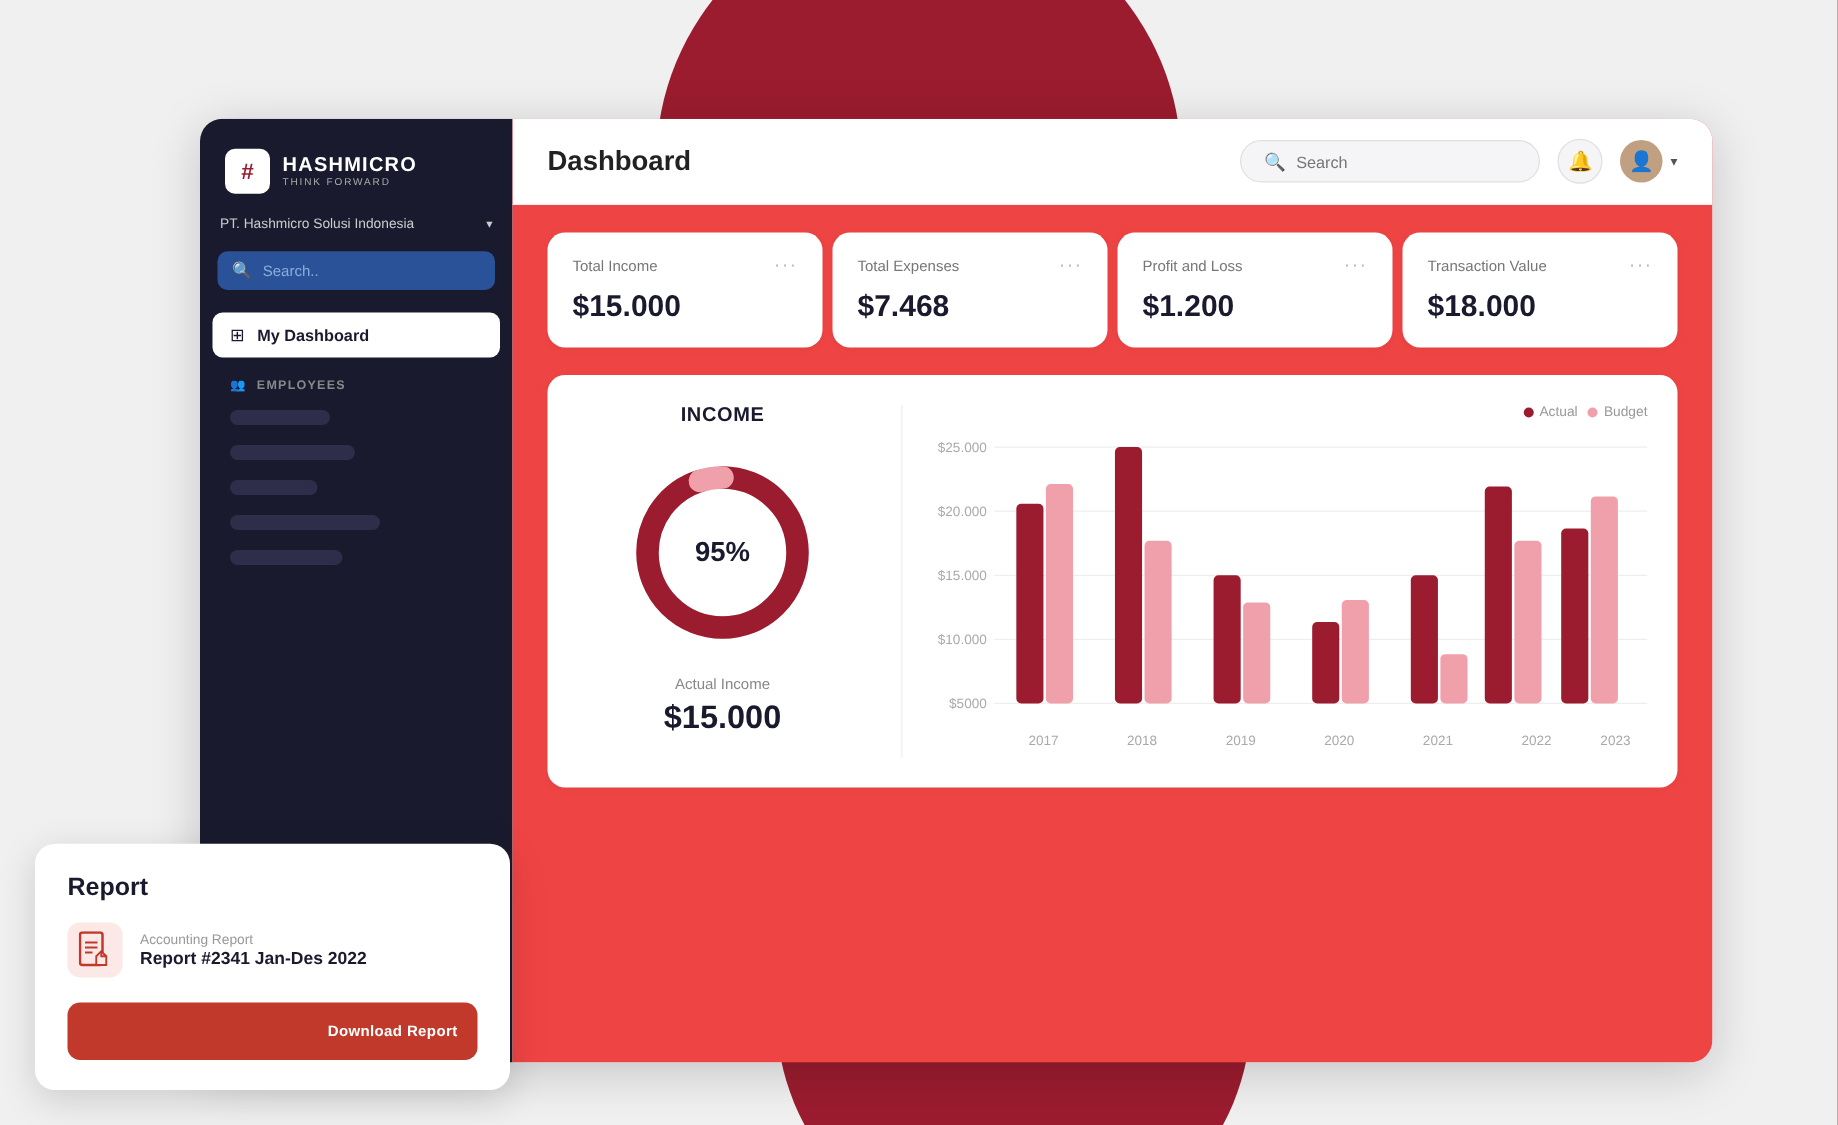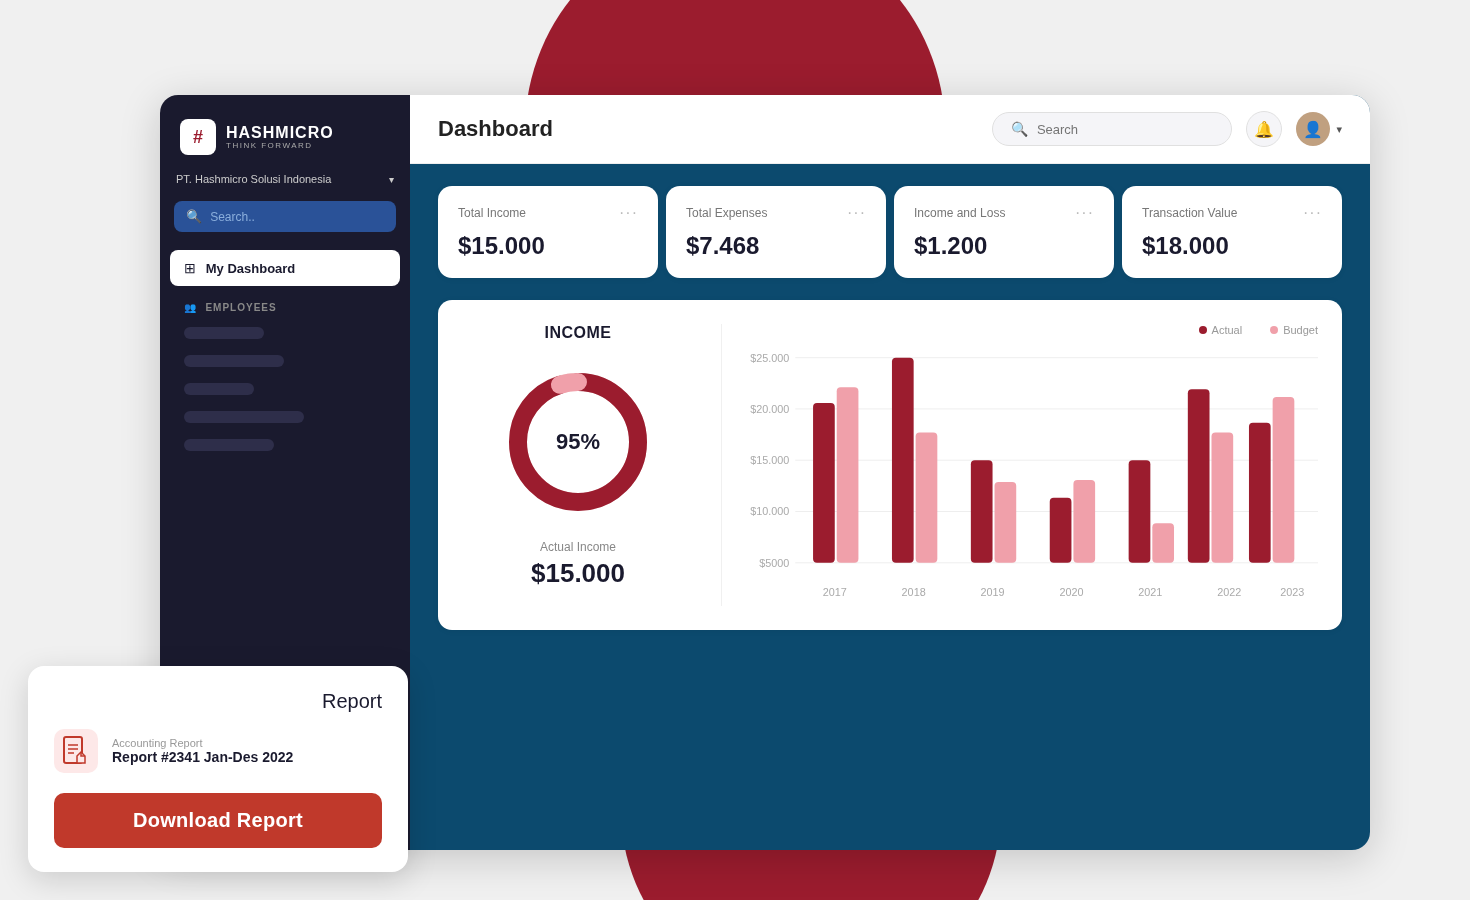--- a/index.html
+++ b/index.html
@@ -186,21 +186,21 @@
 
     .nav-skeleton.w80 { width: 80px; }
     .nav-skeleton.w100 { width: 100px; }
     .nav-skeleton.w70 { width: 70px; }
     .nav-skeleton.w120 { width: 120px; }
     .nav-skeleton.w90 { width: 90px; }
 
     
     .main-content {
       flex: 1;
-      background: #0c4a6e;
+      background: #ef4444;
       display: flex;
       flex-direction: column;
       overflow: hidden;
     }
 
     
     .header {
       background: white;
       padding: 16px 28px;
       display: flex;
@@ -399,21 +399,21 @@
 
     .actual-income-value {
       font-size: 26px;
       font-weight: 800;
       color: #1a1a2e;
     }
 
     
     .bar-chart-legend {
       display: flex;
-      gap: 28px;
+      gap: 8px;
       justify-content: flex-end;
       margin-bottom: 10px;
     }
 
     .legend-item {
       display: flex;
       align-items: center;
       gap: 5px;
       font-size: 11px;
       color: #999;
@@ -443,24 +443,23 @@
       width: 380px;
       background: white;
       border-radius: 16px;
       padding: 24px 26px;
       box-shadow: 0 8px 30px rgba(0,0,0,0.15);
       z-index: 10;
     }
 
     .report-card-title {
       font-size: 20px;
-      font-weight: 400;
+      font-weight: 700;
       color: #1a1a2e;
       margin-bottom: 16px;
-      text-align: right;
     }
 
     .report-item {
       display: flex;
       align-items: center;
       gap: 14px;
       margin-bottom: 20px;
     }
 
     .report-file-icon {
@@ -489,24 +488,25 @@
       color: #1a1a2e;
     }
 
     .download-btn {
       width: 100%;
       background: #c0392b;
       color: white;
       border: none;
       border-radius: 10px;
       padding: 16px;
-      font-size: 20px;
+      font-size: 12px;
       font-weight: 700;
       cursor: pointer;
       letter-spacing: 0.3px;
+      text-align: right;
     }
   </style>
 </head>
 <body>
 
 <div class="bg-circle-top"></div>
 <div class="bg-circle-bottom"></div>
 
 <div class="app-container">
 
@@ -577,21 +577,21 @@
         </div>
         <div class="stat-card">
           <div class="stat-card-header">
             <span class="stat-card-title">Total Expenses</span>
             <span class="stat-card-menu">···</span>
           </div>
           <div class="stat-card-value">$7.468</div>
         </div>
         <div class="stat-card">
           <div class="stat-card-header">
-            <span class="stat-card-title">Income and Loss</span>
+            <span class="stat-card-title">Profit and Loss</span>
             <span class="stat-card-menu">···</span>
           </div>
           <div class="stat-card-value">$1.200</div>
         </div>
         <div class="stat-card">
           <div class="stat-card-header">
             <span class="stat-card-title">Transaction Value</span>
             <span class="stat-card-menu">···</span>
           </div>
           <div class="stat-card-value">$18.000</div>

